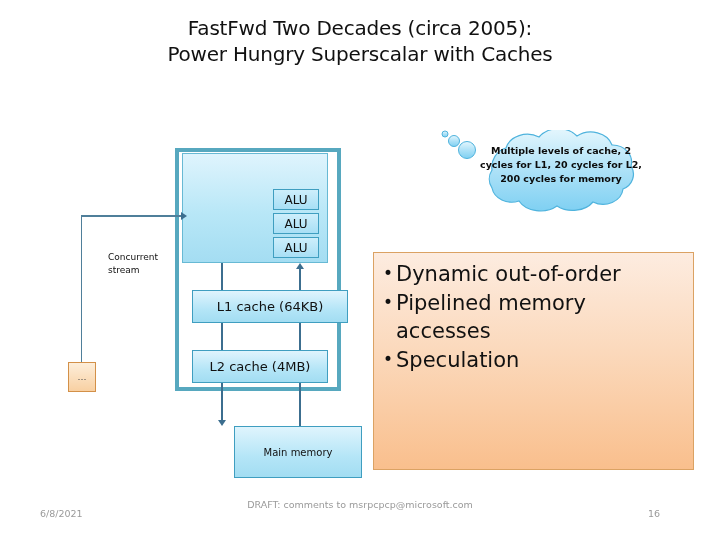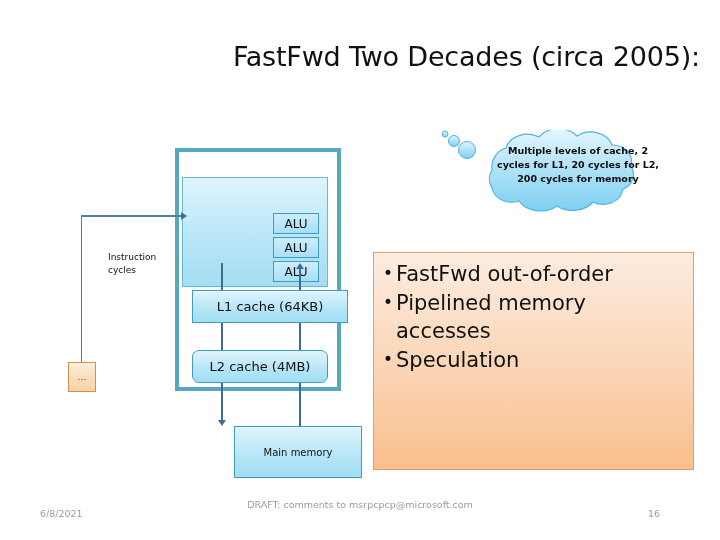--- a/index.html
+++ b/index.html
@@ -13,24 +13,24 @@
     position: relative;
     overflow: hidden;
     font-family: "DejaVu Sans", "Liberation Sans", sans-serif;
     color: #000000;
   }
 
   
   #title {
     position: absolute;
     left: 20px;
-    top: 40px;
+    top: 16px;
     width: 680px;
-    text-align: right;
-    font-size: 27px;
+    text-align: center;
+    font-size: 20px;
     line-height: 1.28;
     font-weight: normal;
     color: #111111;
     letter-spacing: -0.2px;
   }
   #title .line { display: block; white-space: nowrap; }
 
   
   #cpu-chassis {
     position: absolute;
@@ -46,21 +46,20 @@
   
   #core-block {
     position: absolute;
     left: 182px;
     top: 153px;
     width: 146px;
     height: 110px;
     box-sizing: border-box;
     border: 1px solid #67b9d4;
     background: linear-gradient(to bottom, #dff4fd 0%, #b8e7f7 55%, #a4ddf2 100%);
-    margin-top: 24px;
   }
 
   .alu {
     position: absolute;
     left: 90px;
     width: 46px;
     height: 21px;
     box-sizing: border-box;
     border: 1px solid #3f9ec0;
     background: linear-gradient(to bottom, #cdeefb 0%, #a8dff5 100%);
@@ -80,21 +79,21 @@
     box-sizing: border-box;
     border: 1px solid #3f9ec0;
     background: linear-gradient(to bottom, #dff4fd 0%, #b4e5f7 60%, #a2ddf2 100%);
     display: flex;
     align-items: center;
     justify-content: center;
     font-size: 13px;
     color: #111111;
   }
   #l1-cache { left: 192px; top: 290px; width: 156px; height: 33px; }
-  #l2-cache { left: 192px; top: 350px; width: 136px; height: 33px; border-radius: 7px; }
+  #l2-cache { left: 192px; top: 350px; width: 136px; height: 33px; }
   #main-memory {
     left: 194px; top: 426px; width: 128px; height: 52px;
     font-size: 10px;
     margin-left: 40px;
   }
 
   
   .conn {
     position: absolute;
     background: #3c6e8f;
@@ -156,21 +155,21 @@
   #cloud {
     position: absolute;
     left: 440px;
     top: 130px;
     width: 252px;
     height: 88px;
   }
   #cloud svg { display: block; }
   #cloud-text {
     position: absolute;
-    left: 50px;
+    left: 33px;
     top: 14px;
     width: 176px;
     text-align: center;
     font-size: 9.5px;
     line-height: 1.48;
     font-weight: bold;
     color: #0c0c0c;
   }
 
   
@@ -228,20 +227,21 @@
     width: 40px;
     font-size: 9.5px;
     color: #9a9a9a;
   }
 </style>
 </head>
 <body>
 
 <div id="title">
   <span class="line">FastFwd Two Decades (circa 2005):</span>
+  <span class="line">Power Hungry Superscalar with Caches</span>
 </div>
 
 <div id="cloud">
   <svg width="252" height="88" viewBox="0 0 252 88">
     <defs>
       <linearGradient id="cloudGrad" x1="0" y1="0" x2="0" y2="1">
         <stop offset="0%" stop-color="#e4f6fd"></stop>
         <stop offset="55%" stop-color="#a9e0f7"></stop>
         <stop offset="100%" stop-color="#7fd0f2"></stop>
       </linearGradient>
@@ -285,27 +285,27 @@
 <div class="conn v" style="left:299px; top:323px; height:27px;"></div>
 
 <div class="conn v" style="left:221px; top:383px; height:37px;"></div>
 <div class="arrow-down" style="left:218px; top:420px;"></div>
 <div class="conn v" style="left:299px; top:383px; height:43px;"></div>
 
 <div class="conn v conn-thin" style="left:81px; top:216px; height:146px; width:1px;"></div>
 <div class="conn h conn-thin" style="left:81px; top:215px; width:104px; height:2px;"></div>
 <div class="arrow-right" style="left:181px; top:212px;"></div>
 
-<div id="instruction-stream-label">Instruction cycles</div>
+<div id="instruction-stream-label">Concurrent stream</div>
 <div id="ellipsis-box">…</div>
 
 <div id="bullets-panel">
   <div class="bullet-item">
     <span class="bullet-dot">•</span>
-    <span class="bullet-text">FastFwd out-of-order</span>
+    <span class="bullet-text">Dynamic out-of-order</span>
   </div>
   <div class="bullet-item">
     <span class="bullet-dot">•</span>
     <span class="bullet-text">Pipelined memory accesses</span>
   </div>
   <div class="bullet-item">
     <span class="bullet-dot">•</span>
     <span class="bullet-text">Speculation</span>
   </div>
 </div>

